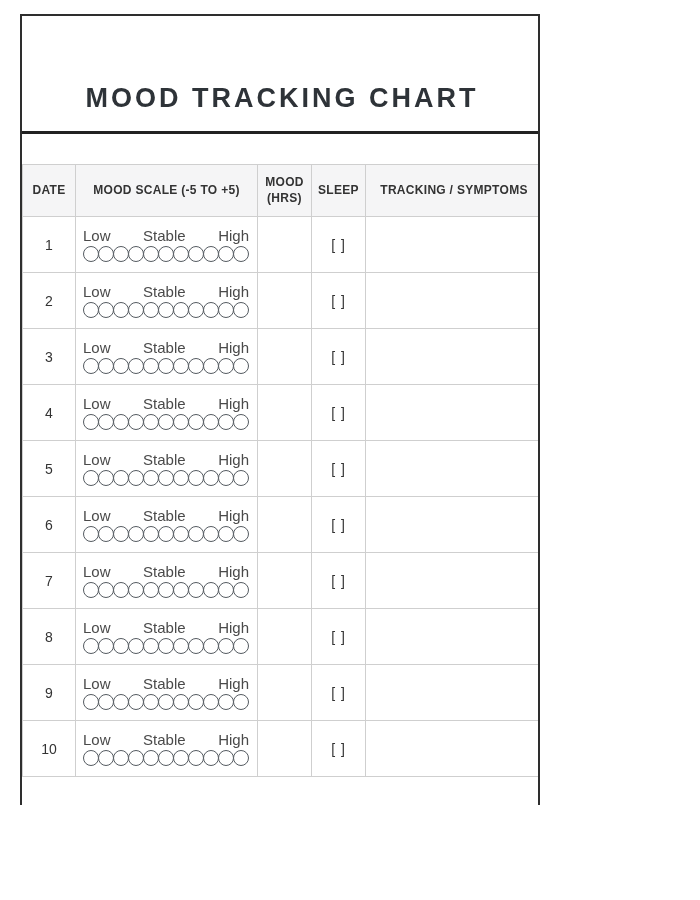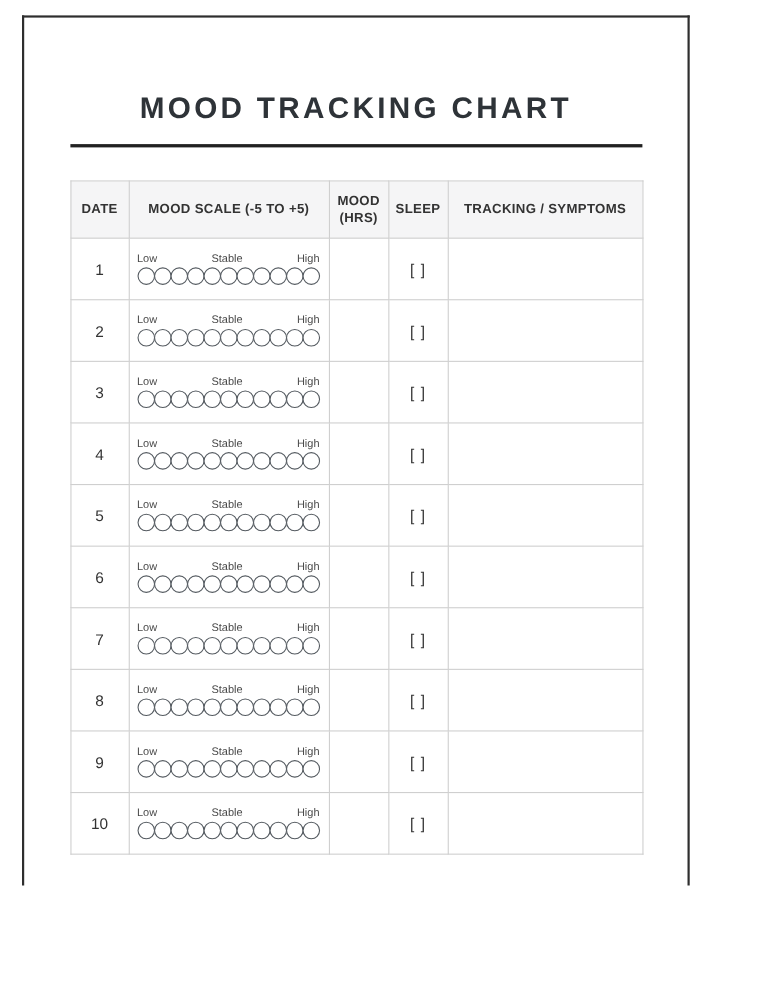--- a/index.html
+++ b/index.html
@@ -6,21 +6,21 @@
   body {
     width: 700px; height: 900px;
     background: #ffffff;
     font-family: "Liberation Sans", sans-serif;
     position: relative;
     overflow: hidden;
   }
   .page {
     position: absolute;
     left: 20px; top: 14px;
-    width: 607px; height: 791px;
+    width: 520px; height: 791px;
     box-sizing: border-box;
     border: 2px solid var(--page-border, #2e2e2e);
     border-bottom: none;
     background: #fff;
     overflow: hidden;
   }
   .content { width: 520px; margin: 0 auto; }
   h1.title {
     margin: 69px 0 0 0;
     text-align: center;
@@ -71,21 +71,21 @@
     padding: 10px 3px;
     text-align: center;
   }
   .tracker td { height: 55px; padding: 0; vertical-align: middle; }
   td.date-cell  { text-align: center; font-size: 14px; color: var(--text, #333); }
   td.mood-cell  { padding: 0 7px; }
   .scale-labels {
     width: 166px;
     display: flex;
     justify-content: space-between;
-    font-size: 10px;
+    font-size: 15px;
     color: #4a4a4a;
     margin-bottom: 2px;
   }
   .circles { width: 166px; display: flex; }
   .circle {
     flex: none;
     width: 16px; height: 16px;
     box-sizing: border-box;
     border: 1.4px solid #555b61;
     border-radius: 50%;

